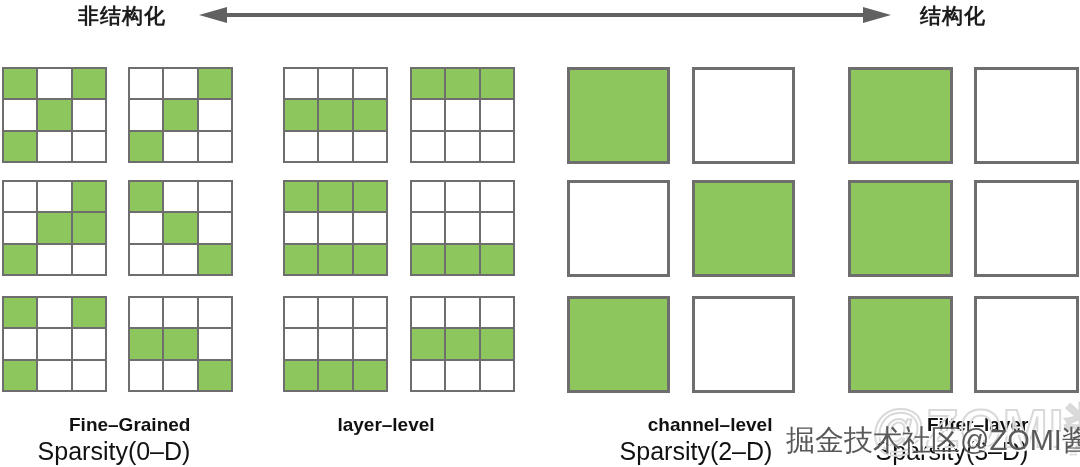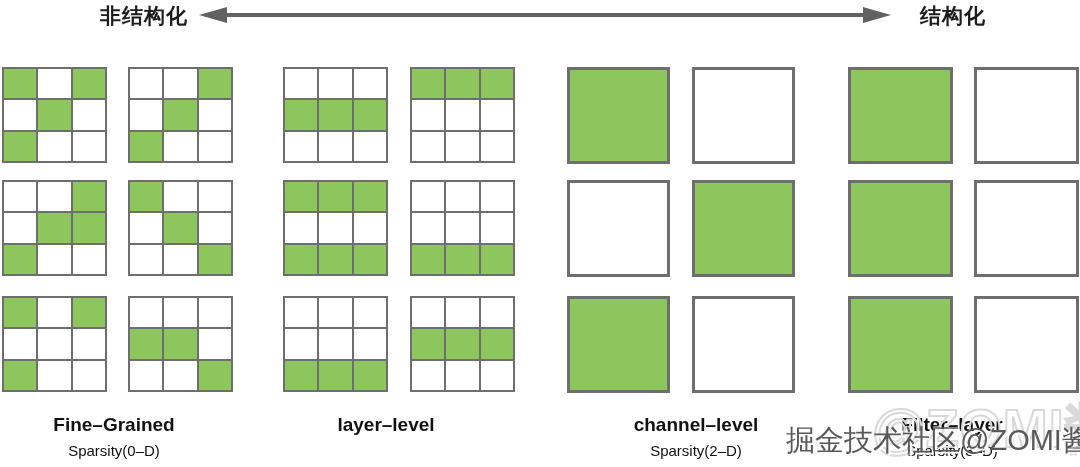--- a/index.html
+++ b/index.html
@@ -5,33 +5,33 @@
   :root{
     --green:#8dc65d;
     --line:#6e6e6e;
     --arrow:#616161;
   }
   html,body{margin:0;padding:0;background:#fff;}
   body{font-family:"Liberation Sans","DejaVu Sans",sans-serif;}
   .canvas{position:relative;width:1080px;height:467px;background:#fff;overflow:hidden;}
 
   .hdr-label{position:absolute;top:2px;font-size:21px;font-weight:600;color:#1c1c1c;letter-spacing:1px;white-space:nowrap;}
-  .hdr-left{left:100px;text-align:center;}
+  .hdr-left{left:78px;text-align:center;}
   .hdr-right{left:920px;}
   .arrow-svg{position:absolute;left:199px;top:5px;}
 
   .grid{position:absolute;box-sizing:border-box;background:var(--line);padding:2px;display:grid;grid-template-columns:repeat(3,1fr);grid-template-rows:repeat(3,1fr);gap:2px;}
   .cell{background:#fff;}
   .cell.on{background:var(--green);}
   .square{position:absolute;box-sizing:border-box;border:3px solid var(--line);background:#fff;}
   .square.on{background:var(--green);}
 
-  .glabel{position:absolute;top:412px;transform:translateX(-50%);text-align:center;color:#111;white-space:nowrap;z-index:1;}
+  .glabel{position:absolute;top:412px;transform:translateX(-50%);text-align:right;color:#111;white-space:nowrap;z-index:1;}
   .glabel .t{font-size:19px;font-weight:bold;line-height:26px;}
-  .glabel .s{font-size:15px;font-weight:normal;line-height:26px;}
+  .glabel .s{font-size:25px;font-weight:normal;line-height:26px;}
 
   .wm-outline{position:absolute;left:872px;top:393px;font-size:54px;font-weight:bold;color:rgba(255,255,255,0);-webkit-text-stroke:2px #d9d9d9;letter-spacing:1px;white-space:nowrap;z-index:2;pointer-events:none;}
   .wm{position:absolute;left:786px;top:421px;font-size:29px;color:#595959;text-shadow:2px 2px 0 #ffffff;white-space:nowrap;z-index:3;pointer-events:none;}
 </style>
 </head>
 <body>
 
 <div class="canvas">
 
   <div class="hdr-label hdr-left">非结构化</div>

